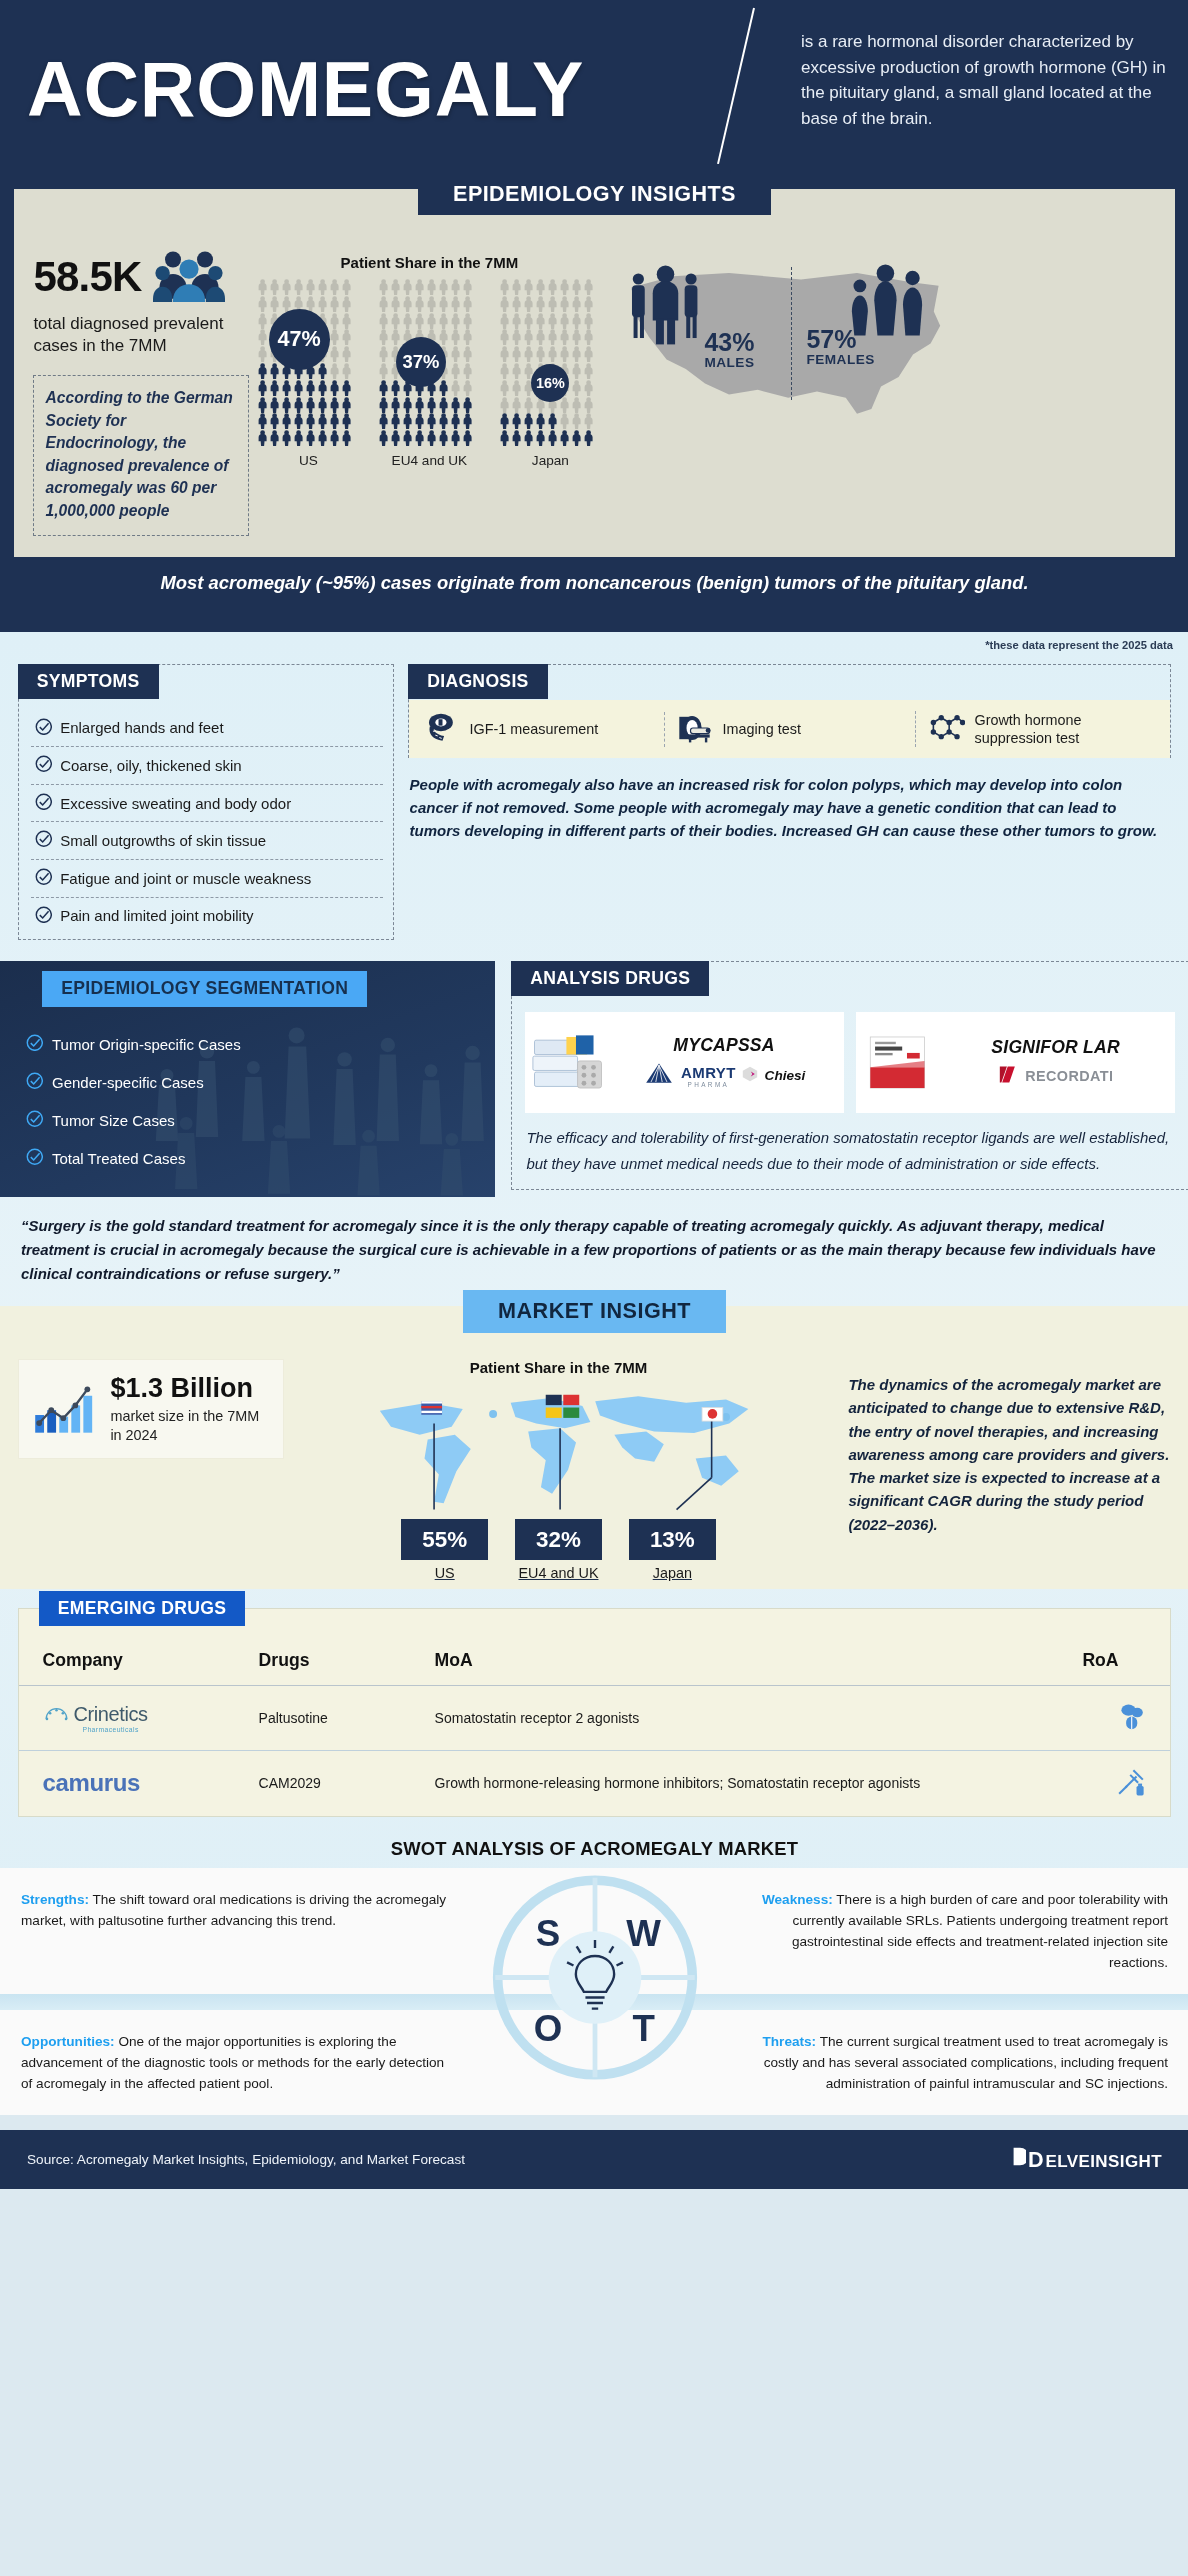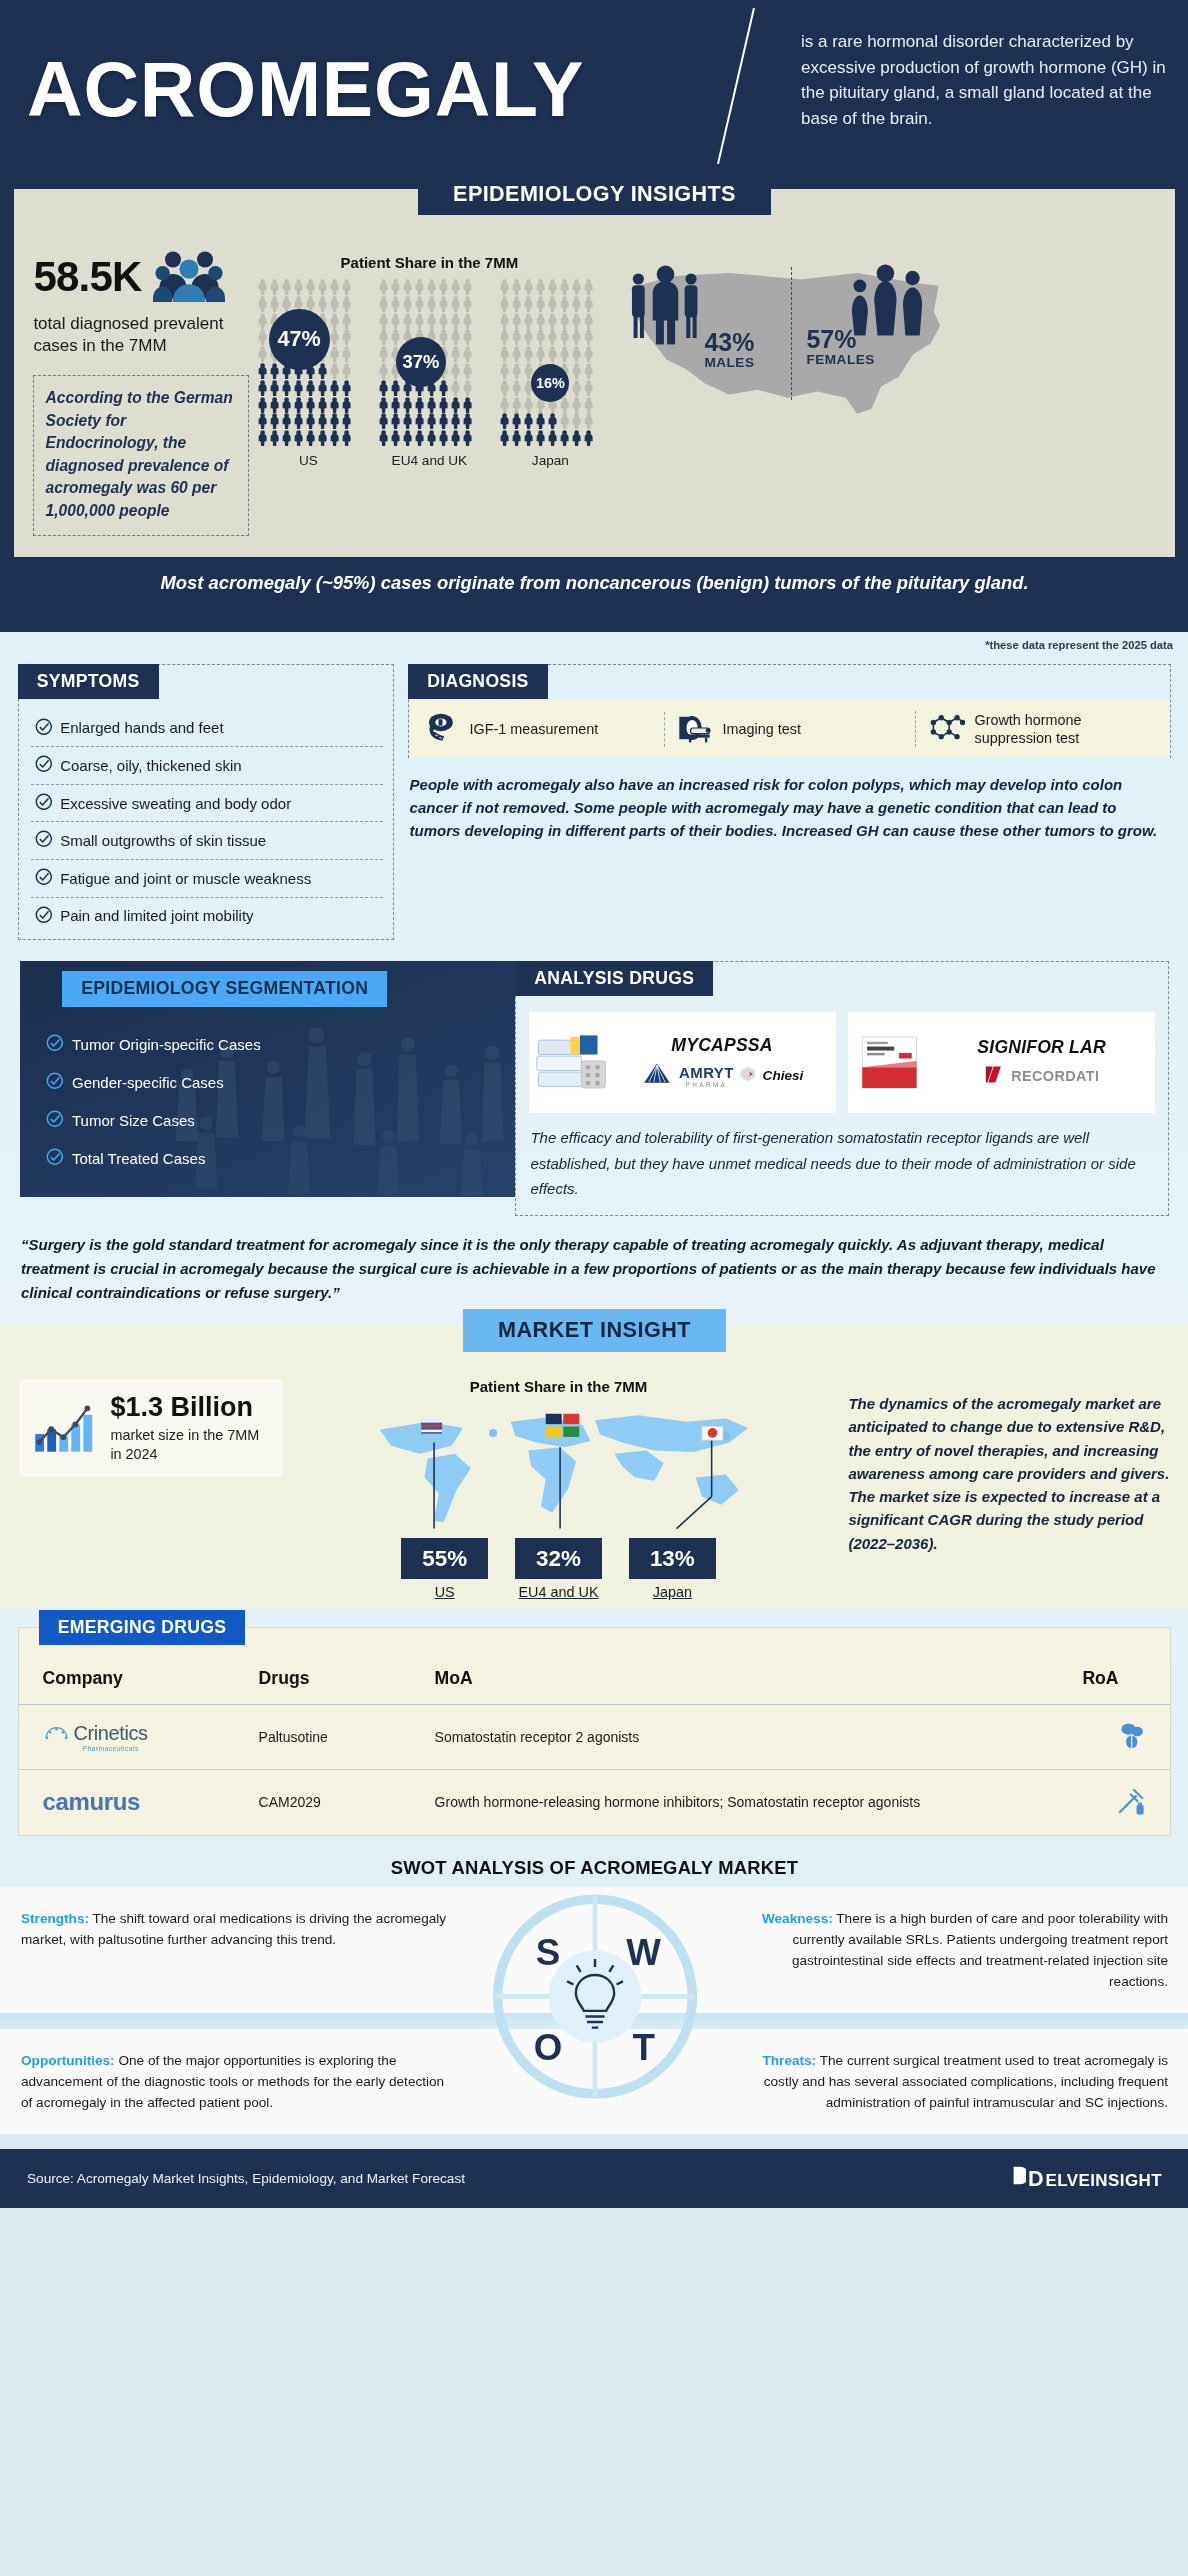--- a/index.html
+++ b/index.html
@@ -147,21 +147,21 @@
   .dx-item { flex: 1; display: flex; align-items: center; gap: 9.6px; padding: 0 11.2px; position: relative; }
   .dx-item + .dx-item { border-left: 1.6px dashed #9aa4af; }
   .dx-label { font-size: 14.4px; color: #1b1b1b; line-height: 1.25; }
   .dx-note {
     font-size: 15px; font-weight: bold; font-style: italic;
     line-height: 1.55; color: #10243f;
     padding: 14.4px 1.6px 0;
   }
 
   
-  .seg-row { display: flex; padding: 21px 20px 0; align-items: flex-start; justify-content: space-between; }
+  .seg-row { display: flex; gap: 16px; padding: 21px 0 0; align-items: flex-start; justify-content: space-between; }
   .seg-card {
     width: 495px;
     background: linear-gradient(160deg,#1b2e4d 0%,#21395e 60%,#27426b 100%);
     position: relative; padding-bottom: 19px;
     overflow: hidden;
   }
   .seg-title-wrap { padding: 11.2px 0 0 43px; }
   .seg-list { padding: 17.6px 0 0 25.6px; position: relative; z-index: 2; }
   .seg-item { display: flex; align-items: center; gap: 8.8px; font-size: 15px; color: #fff; padding: 8.8px 0; }
   .seg-crowd { position: absolute; right: 0; bottom: 0; opacity: .55; }

